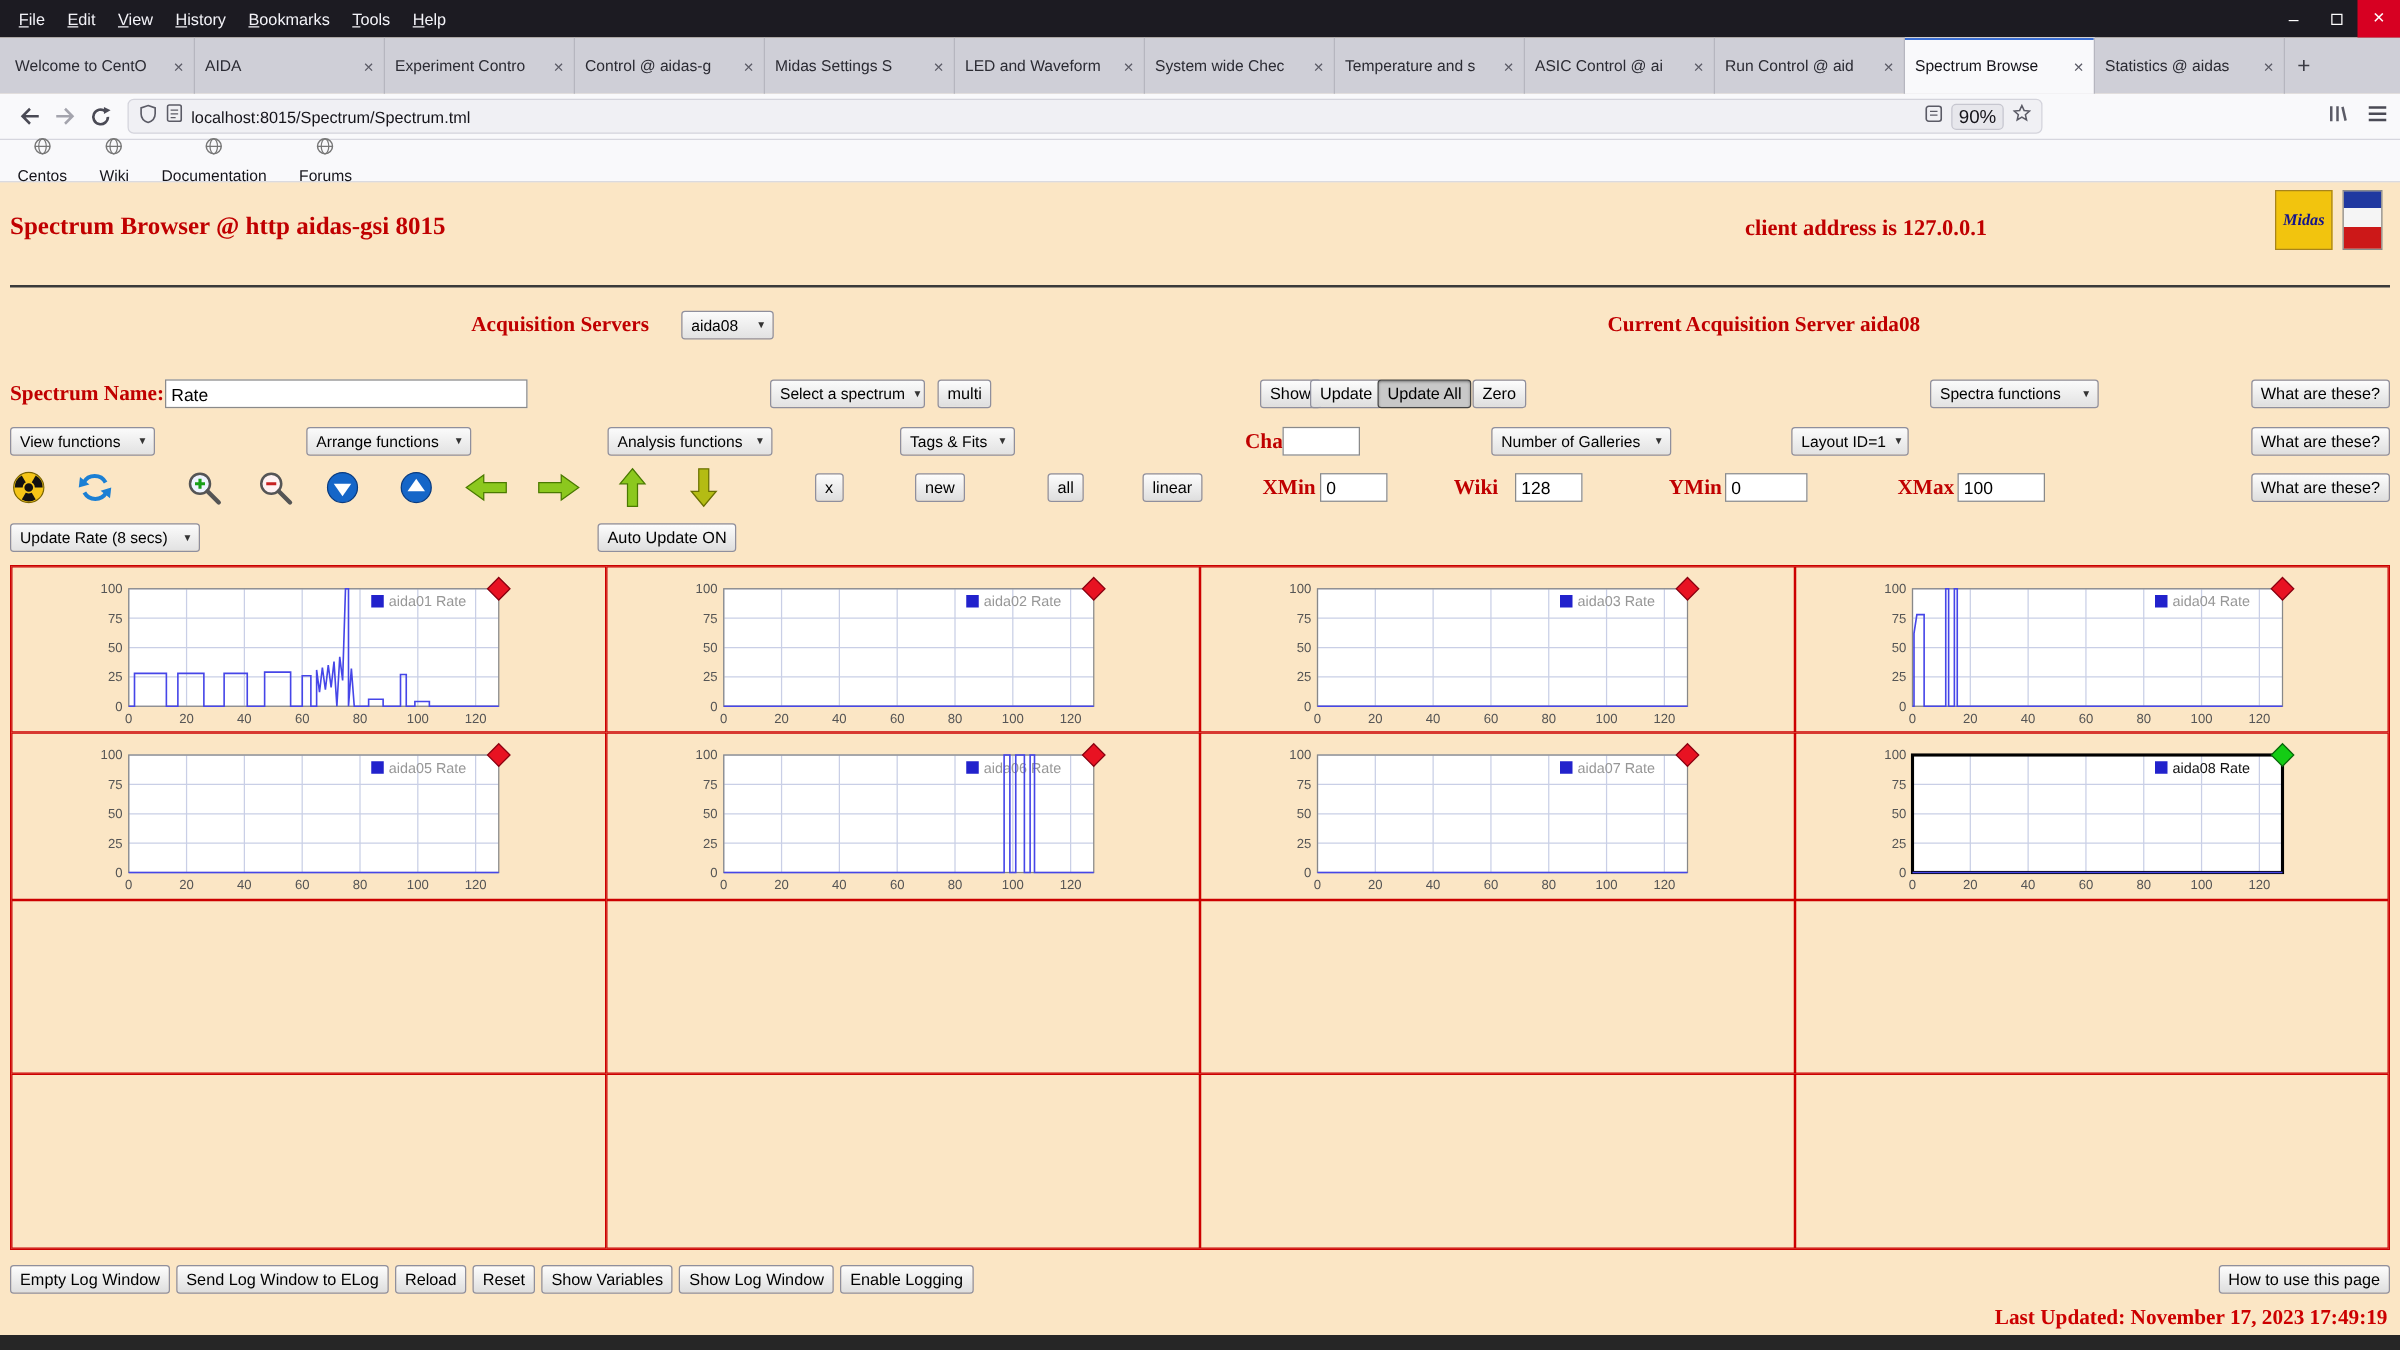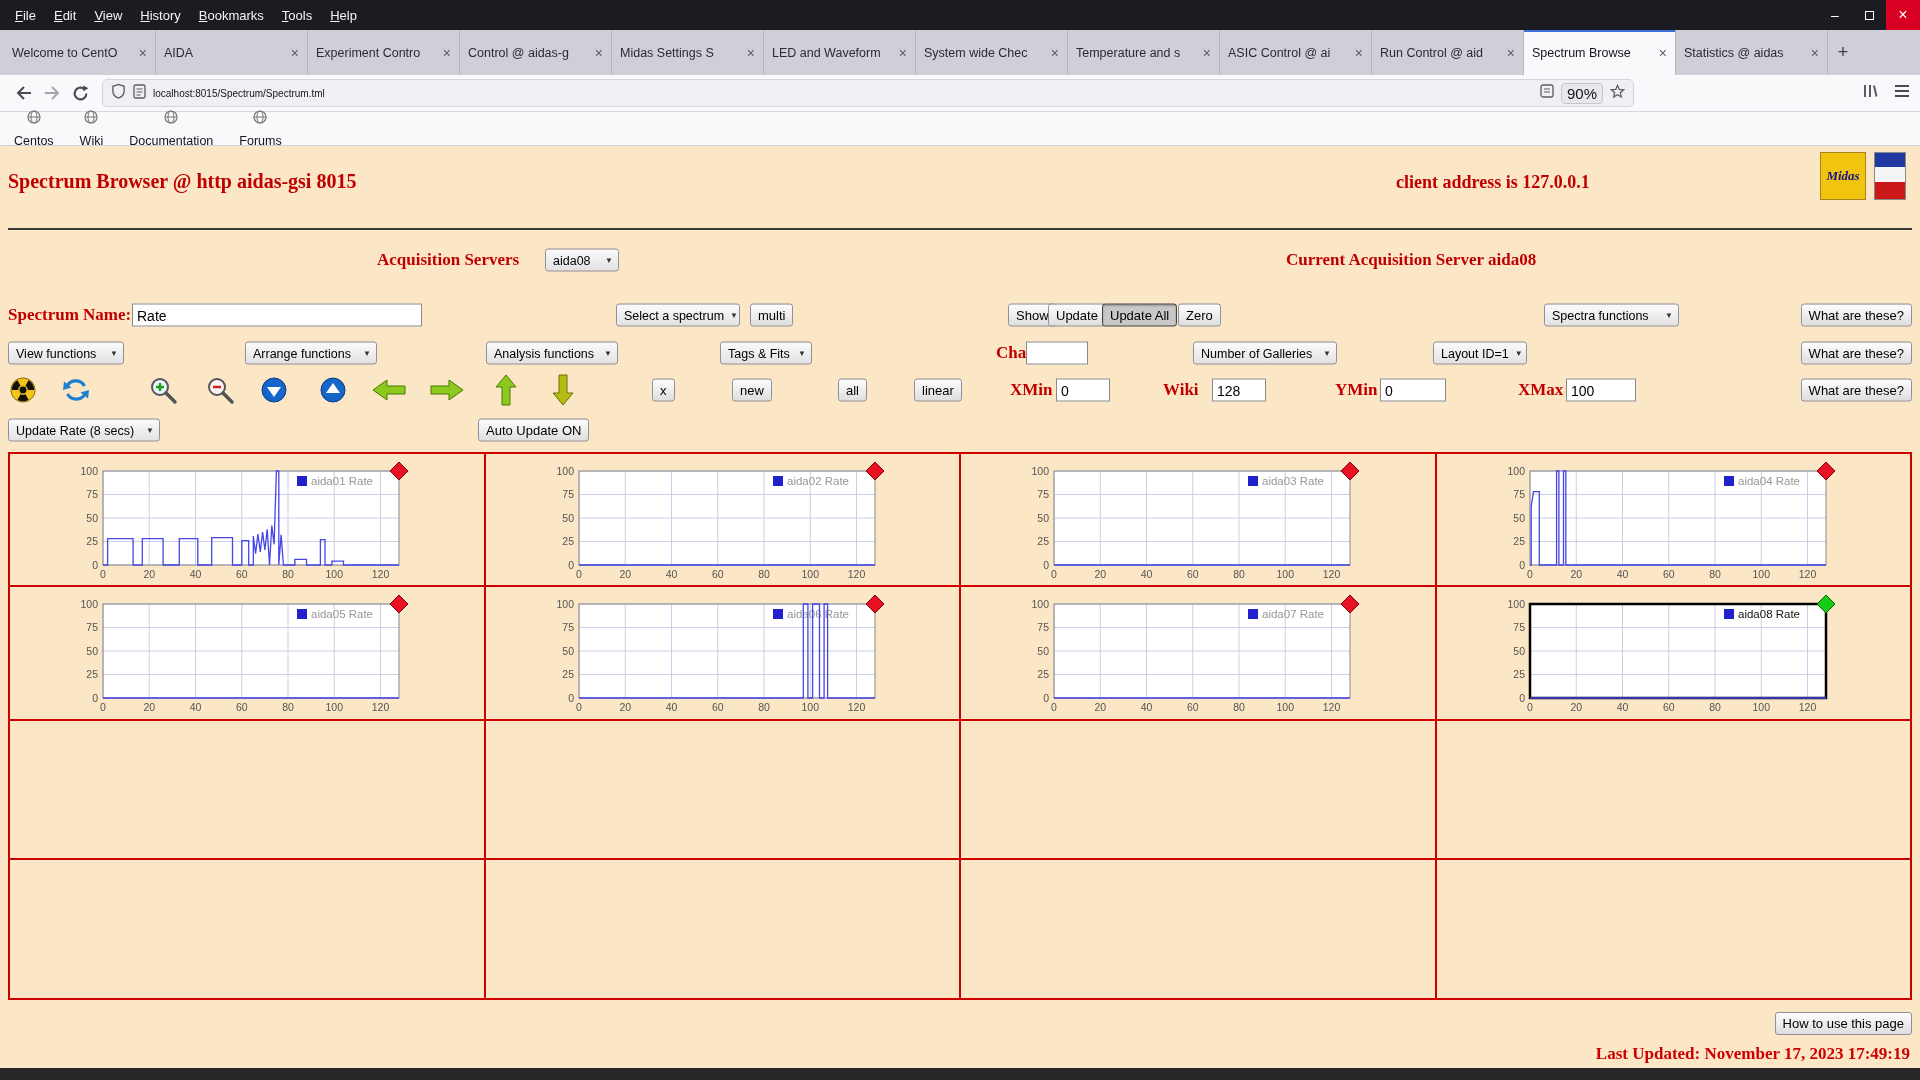--- a/index.html
+++ b/index.html
@@ -21,21 +21,21 @@
     font-size:12.5px; color:#2b2b33; border-right:1px solid #b6b6bf; overflow:hidden; }
   .tab.active { background:#f9f9fb; color:#15141a; box-shadow: inset 0 2px 0 #3b6fd4; }
   .tab-label { flex:1; white-space:nowrap; overflow:hidden; }
   .tab-close { color:#5b5b66; font-size:14px; }
   .newtab { display:flex; align-items:center; justify-content:center; width:30px; font-size:18px; color:#3b3b44; }
 
   .navbar { height:37px; background:#f9f9fb; display:flex; align-items:center; padding:0 10px; border-bottom:1px solid #d6d6de; }
   .navbtn { width:28px; height:28px; display:flex; align-items:center; justify-content:center; border:none; background:none; }
   .urlbar { width:1532px; height:28px; margin-left:8px; background:#f0f0f4; border:1px solid #d4d4dc;
     border-radius:5px; display:flex; align-items:center; padding:0 8px; gap:7px; }
-  .url-text { font-size:10px; color:#15141a; flex:1; }
+  .url-text { font-size:13px; color:#15141a; flex:1; }
   .zoom-chip { font-size:15px; color:#15141a; border:1px solid #c6c6cf; background:#e7e7ec; border-radius:4px; padding:1px 5px; }
   .nav-right { margin-left:auto; display:flex; gap:16px; align-items:center; }
 
   .bookmarksbar { height:34px; background:#f9f9fb; display:flex; align-items:center; gap:26px; padding-left:14px;
     font-size:12.5px; color:#15141a; border-bottom:1px solid #d0d0d7; }
   .bm { display:flex; align-items:center; gap:7px;flex-direction:column; }
 
   
   .page { position:relative; height:922px; background:#fbe6c5; }
   .abs { position:absolute; top:50%; transform:translateY(-50%); }
@@ -671,18 +671,27 @@
       <div class="cell"></div>
       <div class="cell"></div>
       <div class="cell"></div>
       <div class="cell"></div>
       <div class="cell"></div>
       <div class="cell"></div>
       <div class="cell"></div>
     </div>
 
   <div class="footer-row">
+    <span style="display:flex; gap:5px;">
+        <button class="btn">Empty Log Window</button>
+        <button class="btn">Send Log Window to ELog</button>
+        <button class="btn">Reload</button>
+        <button class="btn">Reset</button>
+        <button class="btn">Show Variables</button>
+        <button class="btn">Show Log Window</button>
+        <button class="btn">Enable Logging</button>
+      </span>
     <button class="btn help-btn">How to use this page</button>
   </div>
   <span class="last-updated">Last Updated: November 17, 2023 17:49:19</span>
 </div>
 
 <div class="bottom-bar"></div>
 
 </body></html>

